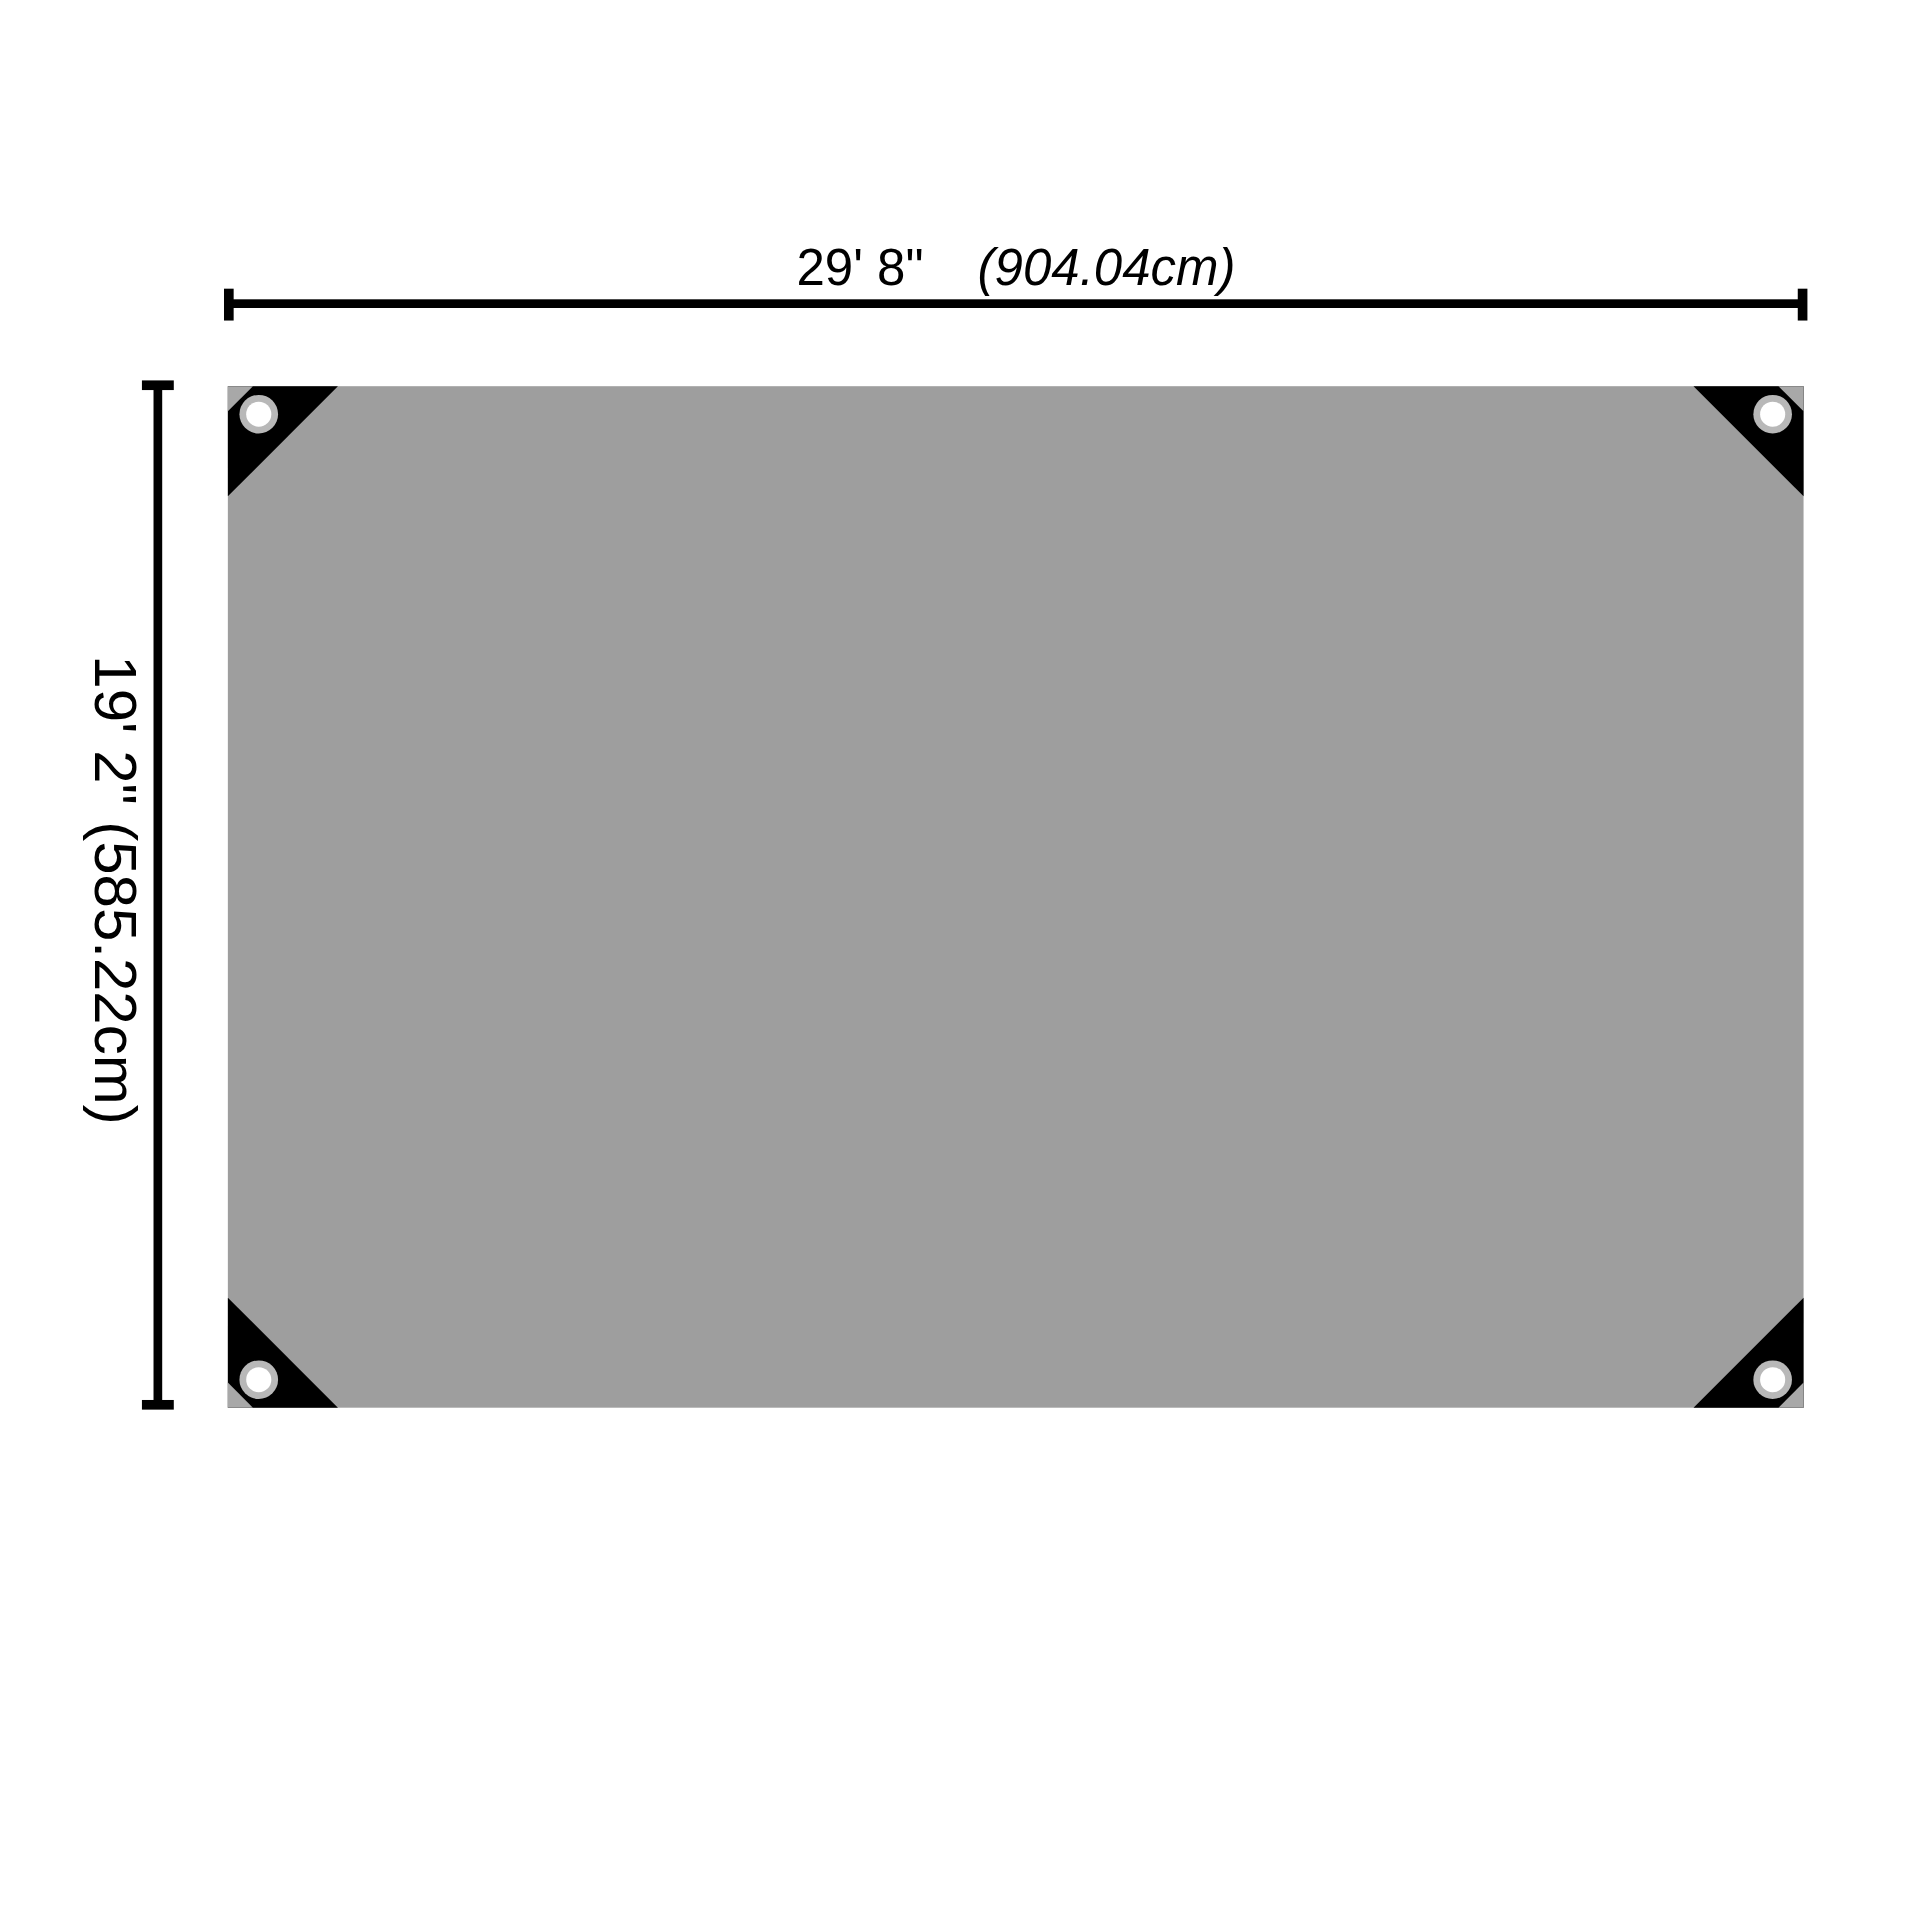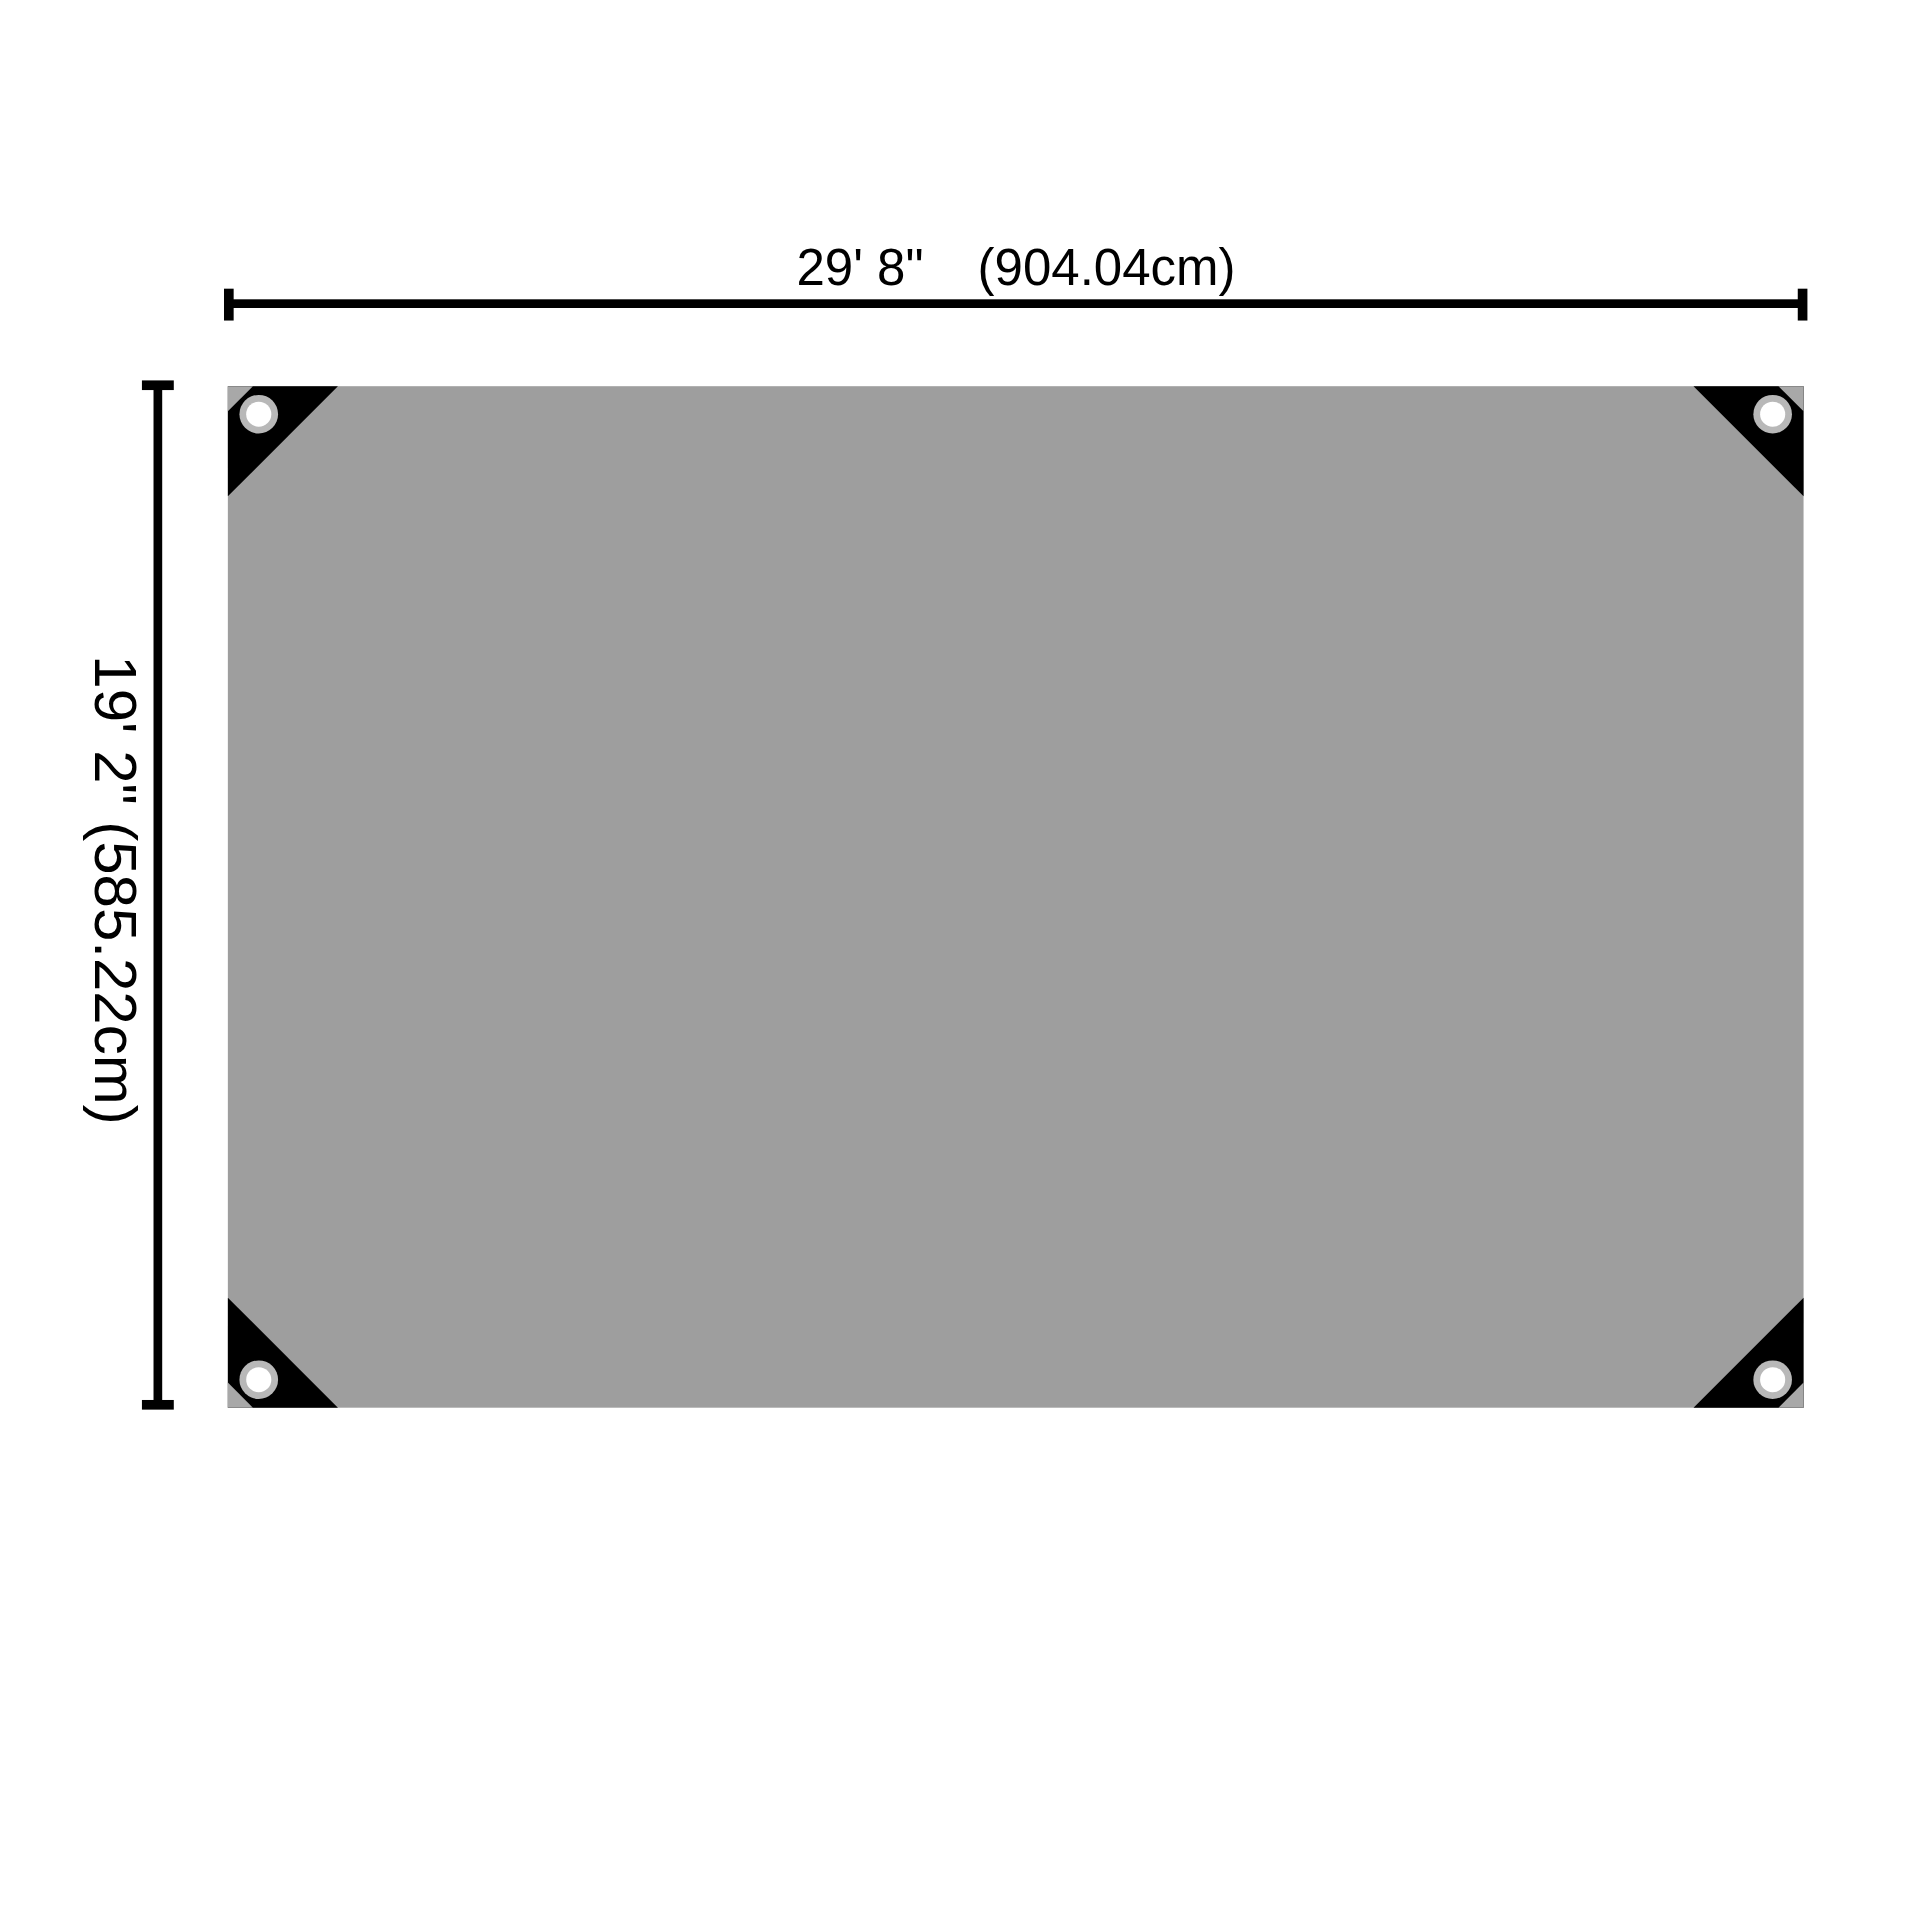--- a/index.html
+++ b/index.html
@@ -30,20 +30,21 @@
   }
   .dim-label-top {
     left: 228px;
     top: 242px;
     width: 1576px;
     text-align: center;
     font-size: 51px;
   }
   .dim-label-top .metric {
     margin-left: 54px;
+    font-style: italic;
   }
   .dim-label-left-anchor {
     left: 115px;
     top: 890px;
     width: 0;
     height: 0;
   }
   .dim-label-left-anchor .rotated {
     position: absolute;
     left: 0;

